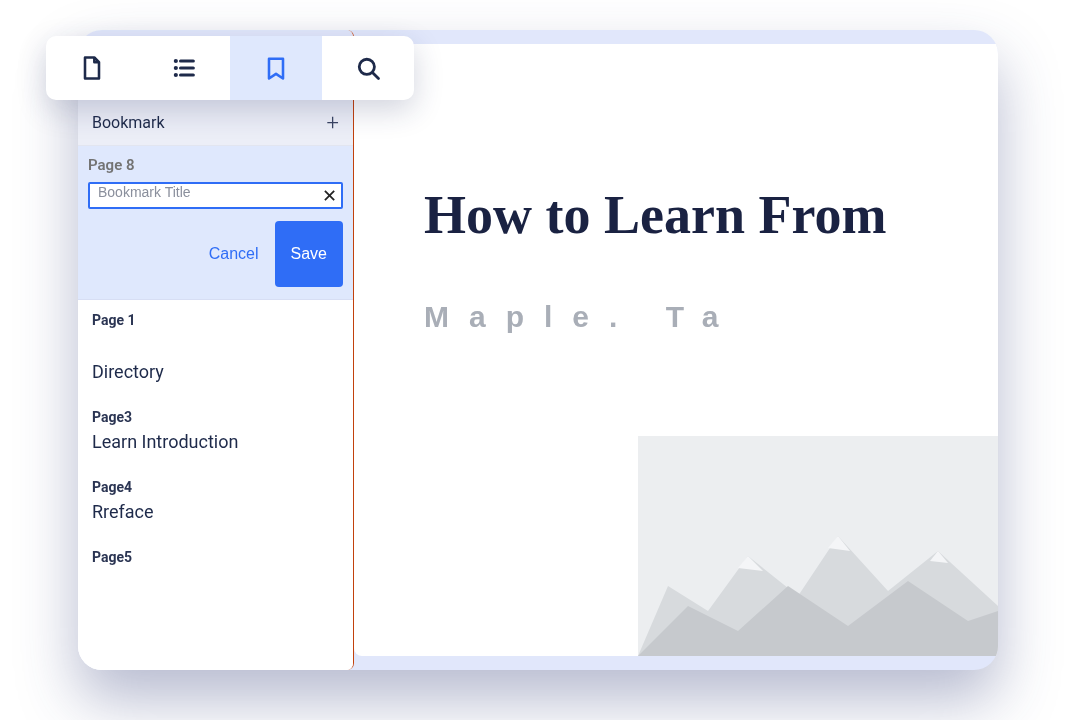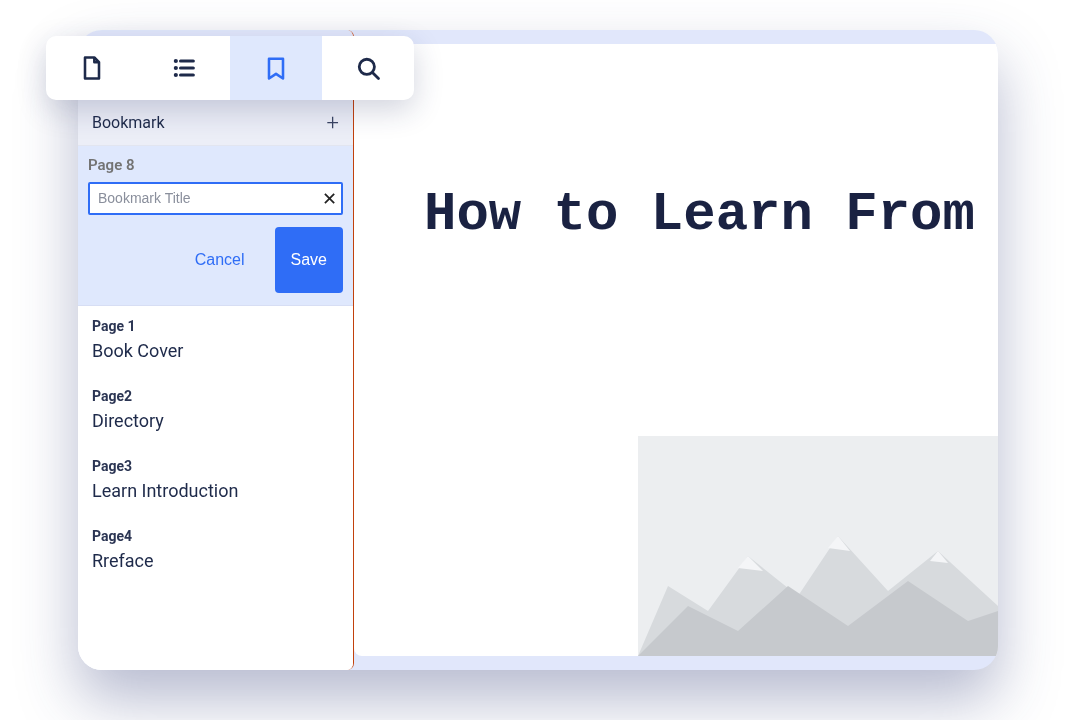--- a/index.html
+++ b/index.html
@@ -54,39 +54,39 @@
     border-bottom: 1px solid #d7def4;
   }
   .new-bm .page-label {
     font-size: 15px; color: #737373; font-weight: 600; margin-bottom: 8px;
   }
   .input-wrap {
     position: relative;
   }
   .input-wrap input {
     width: 100%;
-    padding: 6px 30px 7px 8px;
+    padding: 0 30px 7px 8px;
     border: 2px solid #2f6df6;
     border-radius: 2px;
     font-size: 14px;
     color: #0369a1;
     outline: none;
     background: #fff;
   }
   .input-wrap input::placeholder { color: #8a8f9c; }
   .input-wrap .clear-x {
     position: absolute;
     right: 6px; top: 50%; transform: translateY(-50%);
     font-size: 18px; color: #222; cursor: pointer;
     line-height: 1;
   }
   .new-bm .actions {
     display: flex;
     justify-content: flex-end;
-    gap: 30px;
+    gap: 16px;
     margin-top: 12px;
     align-items: center;
   }
   .btn-cancel {
     background: none; border: none;
     color: #2f6df6; font-size: 16px; cursor: pointer;
   }
   .btn-save {
     background: #2f6df6; color: #fff;
     border: none; border-radius: 4px;
@@ -117,21 +117,21 @@
     border-radius: 8px 0 0 8px;
     position: relative;
     overflow: hidden;
   }
   .content-inner {
     position: absolute;
     left: 0; top: 0; width: 100%; height: 100%;
     padding: 140px 0 0 70px;
   }
   .doc-title {
-    font-family: Liberation Mono, monospace;
+    font-family: Liberation Serif, serif;
     font-size: 54px;
     color: #1a2242;
     font-weight: 600;
     white-space: nowrap;
   }
   .doc-sub {
     margin-top: 54px;
     font-family: "Segoe UI", sans-serif;
     font-size: 30px;
     font-weight: 700;
@@ -194,40 +194,43 @@
       </div>
       <div class="actions">
         <button class="btn-cancel">Cancel</button>
         <button class="btn-save">Save</button>
       </div>
     </div>
 
     <div class="bm-list">
       <div class="bm-item">
         <div class="pg">Page 1</div>
-        <div class="ttl">Book Cover</div>
-      </div>
-      <div class="bm-item">
-        <div class="pg">Page2</div>
+      </div>
+      <div class="bm-item">
         <div class="ttl">Directory</div>
       </div>
       <div class="bm-item">
         <div class="pg">Page3</div>
         <div class="ttl">Learn Introduction</div>
       </div>
       <div class="bm-item">
         <div class="pg">Page4</div>
         <div class="ttl">Rreface</div>
+      </div>
+      <div class="bm-item">
+        <div class="pg">Page5</div>
+        <div class="ttl"></div>
       </div>
     </div>
   </div>
 
   <div class="content">
     <div class="content-inner">
       <div class="doc-title">How to Learn From</div>
+      <div class="doc-sub">Maple. Ta</div>
     </div>
     <svg class="mountains" viewBox="0 0 360 220" preserveAspectRatio="xMidYMax slice">
       <rect x="0" y="0" width="360" height="220" fill="#eceef0"></rect>
       <polygon points="0,220 30,150 70,175 110,120 160,160 200,100 250,155 300,115 360,170 360,220" fill="#d7dadd"></polygon>
       <polygon points="0,220 50,170 100,195 150,150 210,190 270,145 330,185 360,175 360,220" fill="#c6c9cd"></polygon>
       <polygon points="100,132 110,120 125,135" fill="#f4f5f7"></polygon>
       <polygon points="190,112 200,100 212,115" fill="#f4f5f7"></polygon>
       <polygon points="292,125 300,115 310,127" fill="#f4f5f7"></polygon>
     </svg>
   </div>

